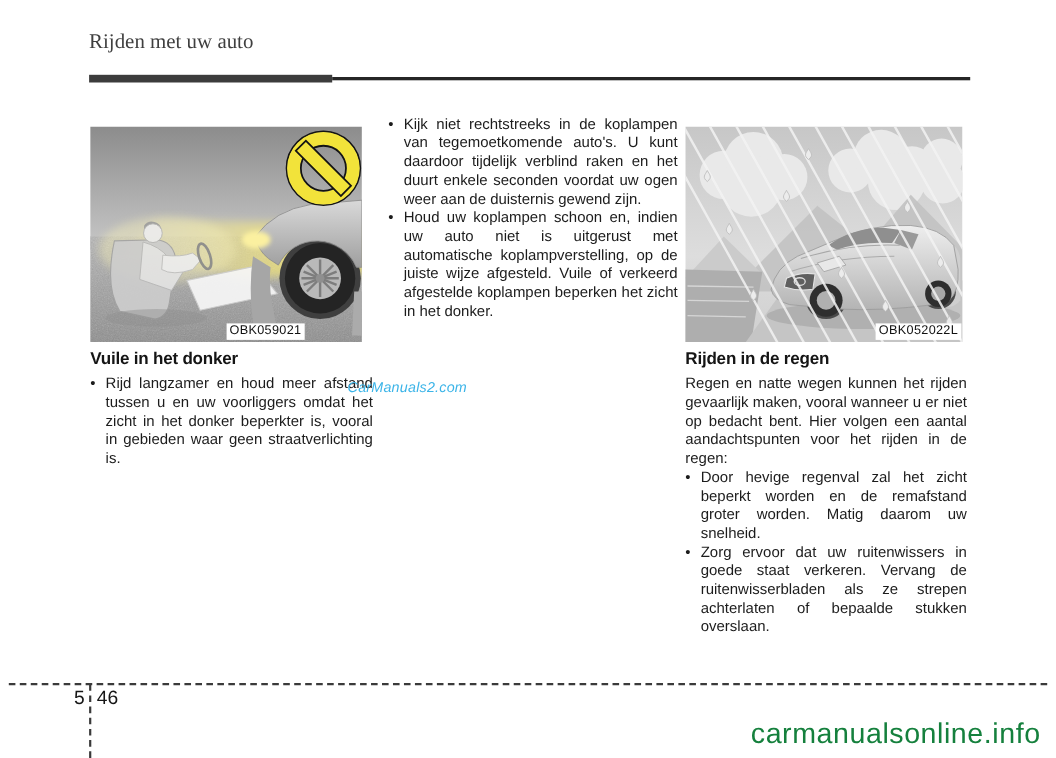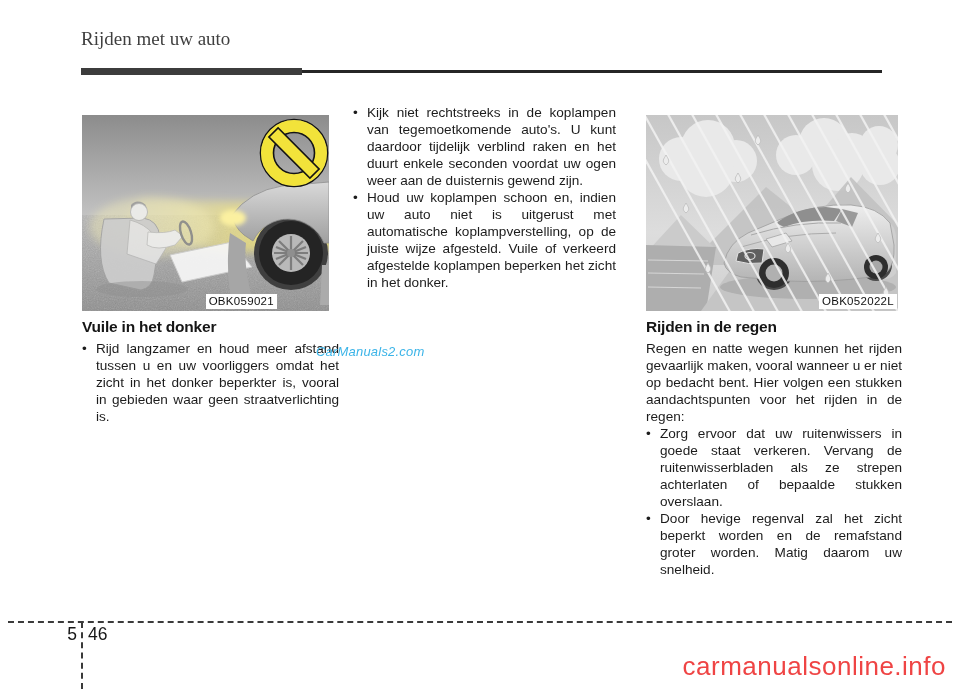--- a/index.html
+++ b/index.html
@@ -8,21 +8,21 @@
 
   
   .header-title{position:absolute;left:81px;top:28px;font-family:"Liberation Serif",serif;font-size:19px;color:#3f3f3f;}
   .rule-thick{position:absolute;left:81px;top:68px;width:221px;height:7px;background:#3c3c3c;}
   .rule-thin{position:absolute;left:302px;top:70px;width:580px;height:3px;background:#262626;}
 
   
   .col{position:absolute;font-size:13.6px;line-height:17px;text-align:justify;}
   #col1{left:82px;top:115px;width:257px;}
   #col2{left:353px;top:104px;width:263px;}
-  #col3{left:623px;top:115px;width:256px;margin-left:23px;}
+  #col3{left:623px;top:115px;width:256px;}
 
   .figure{position:relative;margin:0 0 7px 0;}
   .figure svg{display:block;}
   .figlabel{position:absolute;right:1px;bottom:2px;background:#ffffff;color:#111;font-size:11.5px;line-height:15px;padding:0 3px;letter-spacing:.3px;font-family:"Liberation Sans",sans-serif;}
 
   h2{font-size:15.5px;line-height:18px;margin:0 0 4px 0;text-align:left;letter-spacing:-.2px;color:#151515;}
   p.intro{margin:0;}
   .bullets{margin-top:0;}
   .bullet{display:flex;}
   .dot{width:14px;flex:none;}
@@ -225,34 +225,34 @@
             <path d="M232,118 c2,4 5,6 0,10 c-5,-4 -2,-6 0,-10z"></path>
           <path d="M112,20 c2,4 5,6 0,10 c-5,-4 -2,-6 0,-10z"></path>
             <path d="M182,158 c2,4 5,6 0,10 c-5,-4 -2,-6 0,-10z"></path>
           <path d="M20,40 c2,4 5,6 0,10 c-5,-4 -2,-6 0,-10z"></path>
             <path d="M240,172 c2,4 5,6 0,10 c-5,-4 -2,-6 0,-10z"></path>
         </g>
       </svg>
       <div class="figlabel">OBK052022L</div>
     </div>
     <h2>Rijden in de regen</h2>
-    <p class="intro">Regen en natte wegen kunnen het rijden gevaarlijk maken, vooral wanneer u er niet op bedacht bent. Hier volgen een stukken aandachtspunten voor het rijden in de regen:</p>
+    <p class="intro">Regen en natte wegen kunnen het rijden gevaarlijk maken, vooral wanneer u er niet op bedacht bent. Hier volgen een aantal aandachtspunten voor het rijden in de regen:</p>
     <div class="bullets">
       <div class="bullet">
         <span class="dot"></span>
+        <span class="btext">Door hevige regenval zal het zicht beperkt worden en de remafstand groter worden. Matig daarom uw snelheid.</span>
+      </div>
+      <div class="bullet">
+        <span class="dot"></span>
         <span class="btext">Zorg ervoor dat uw ruitenwissers in goede staat verkeren. Vervang de ruitenwisserbladen als ze strepen achterlaten of bepaalde stukken overslaan.</span>
       </div>
-      <div class="bullet">
-        <span class="dot"></span>
-        <span class="btext">Door hevige regenval zal het zicht beperkt worden en de remafstand groter worden. Matig daarom uw snelheid.</span>
-      </div>
     </div>
   </div>
 
   <div class="wm-center" style="color: rgb(59, 180, 232);">CarManuals2.com</div>
-  <div class="wm-bottom" style="color: #ef4444;">carmanualsonline.info</div>
+  <div class="wm-bottom" style="color: #15803d;">carmanualsonline.info</div>
 
   <div class="foot-hline"></div>
   <div class="foot-vline"></div>
   <div class="num-ch">5</div>
   <div class="num-pg">46</div>
 
 </div>
 
 </body></html>

